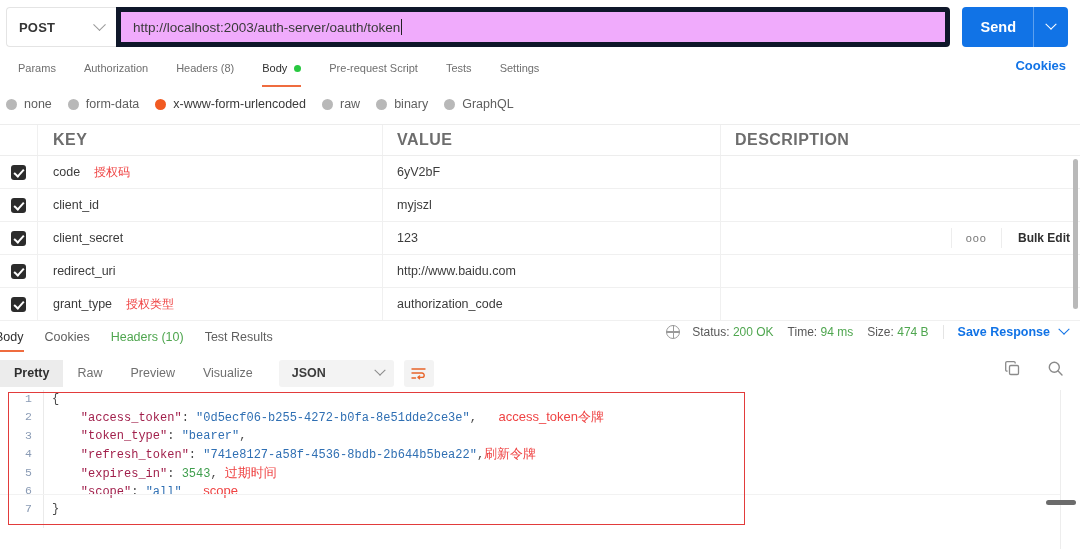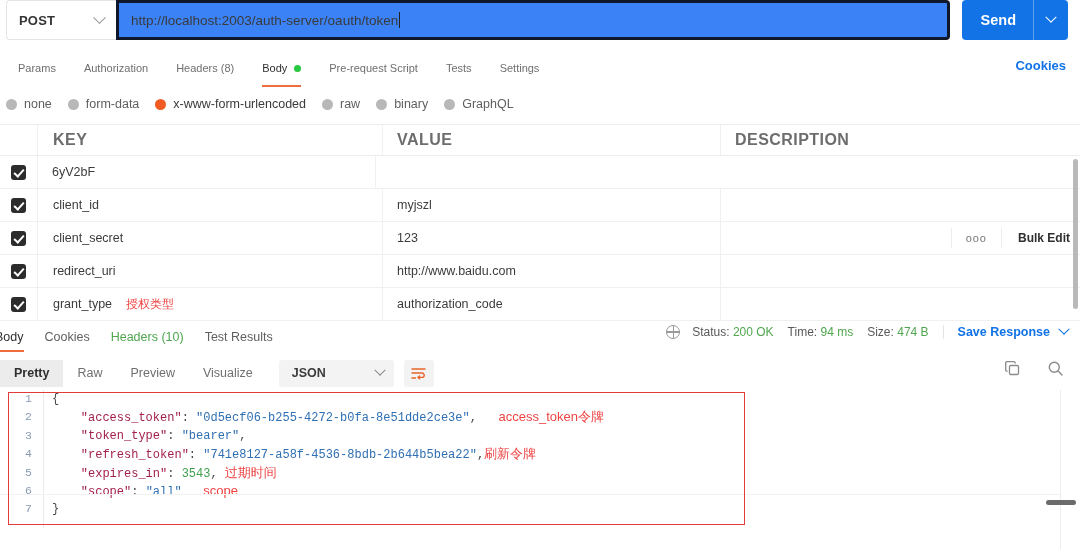--- a/index.html
+++ b/index.html
@@ -7,36 +7,36 @@
     width: 1080px; height: 549px;
     background: #ffffff;
     font-family: "Liberation Sans", sans-serif;
     color: #2f2f2f;
     overflow: hidden;
   }
 
   
   .urlbar {
     position: absolute; left: 0; top: 0; width: 1080px; height: 47px;
-    display: flex; align-items: flex-start; padding: 0 12px 0 0;
+    display: flex; align-items: flex-end; padding: 0 12px 0 0;
   }
   .method-box {
     width: 110px; height: 40px; margin-left: 6px;
     border: 1px solid #e4e4e4; border-right: none;
     border-radius: 4px 0 0 4px; background: #fff;
     display: flex; align-items: center; justify-content: space-between;
     padding: 0 12px;
   }
   .method-label { font-size: 13px; font-weight: 700; color: #353535; letter-spacing: .2px; }
   .chev {
     width: 9px; height: 9px; border-right: 1.6px solid #9a9a9a; border-bottom: 1.6px solid #9a9a9a;
     transform: rotate(45deg) translate(-2px,-2px);
   }
   .url-field {
-    flex: 1; height: 40px; border: 3px solid #0f172a; background: #3b82f6;
+    flex: 1; height: 40px; border: 5px solid #0f172a; background: #f0abfc;
     border-radius: 0 4px 4px 0; display: flex; align-items: center; padding: 0 12px;
     font-size: 13.5px; color: #3a3a3a; position: relative;
   }
   .caret {
     display: inline-block; width: 1px; height: 16px; background: #222; margin-left: 1px;
   }
   .send-btn {
     margin-left: 12px; height: 40px; min-width: 104px; background: #1173e6;
     border-radius: 4px; display: flex; align-items: center; color: #fff;
   }
@@ -324,20 +324,24 @@
         <span class="ellipsis-btn">ooo</span>
         <span class="bulk-edit">Bulk Edit</span>
       </span>
     </div>
   </div>
 
   <div class="kv-row">
     <div class="c-check">
         <span class="cb"></span>
       </div>
+    <div class="c-key">
+      <span class="td">code</span>
+      <span class="zh-note">授权码</span>
+    </div>
     <div class="c-val">
         <span class="td">6yV2bF</span>
       </div>
     <div class="c-desc">
         <span class="td"></span>
       </div>
   </div>
 
   <div class="kv-row">
     <div class="c-check">

